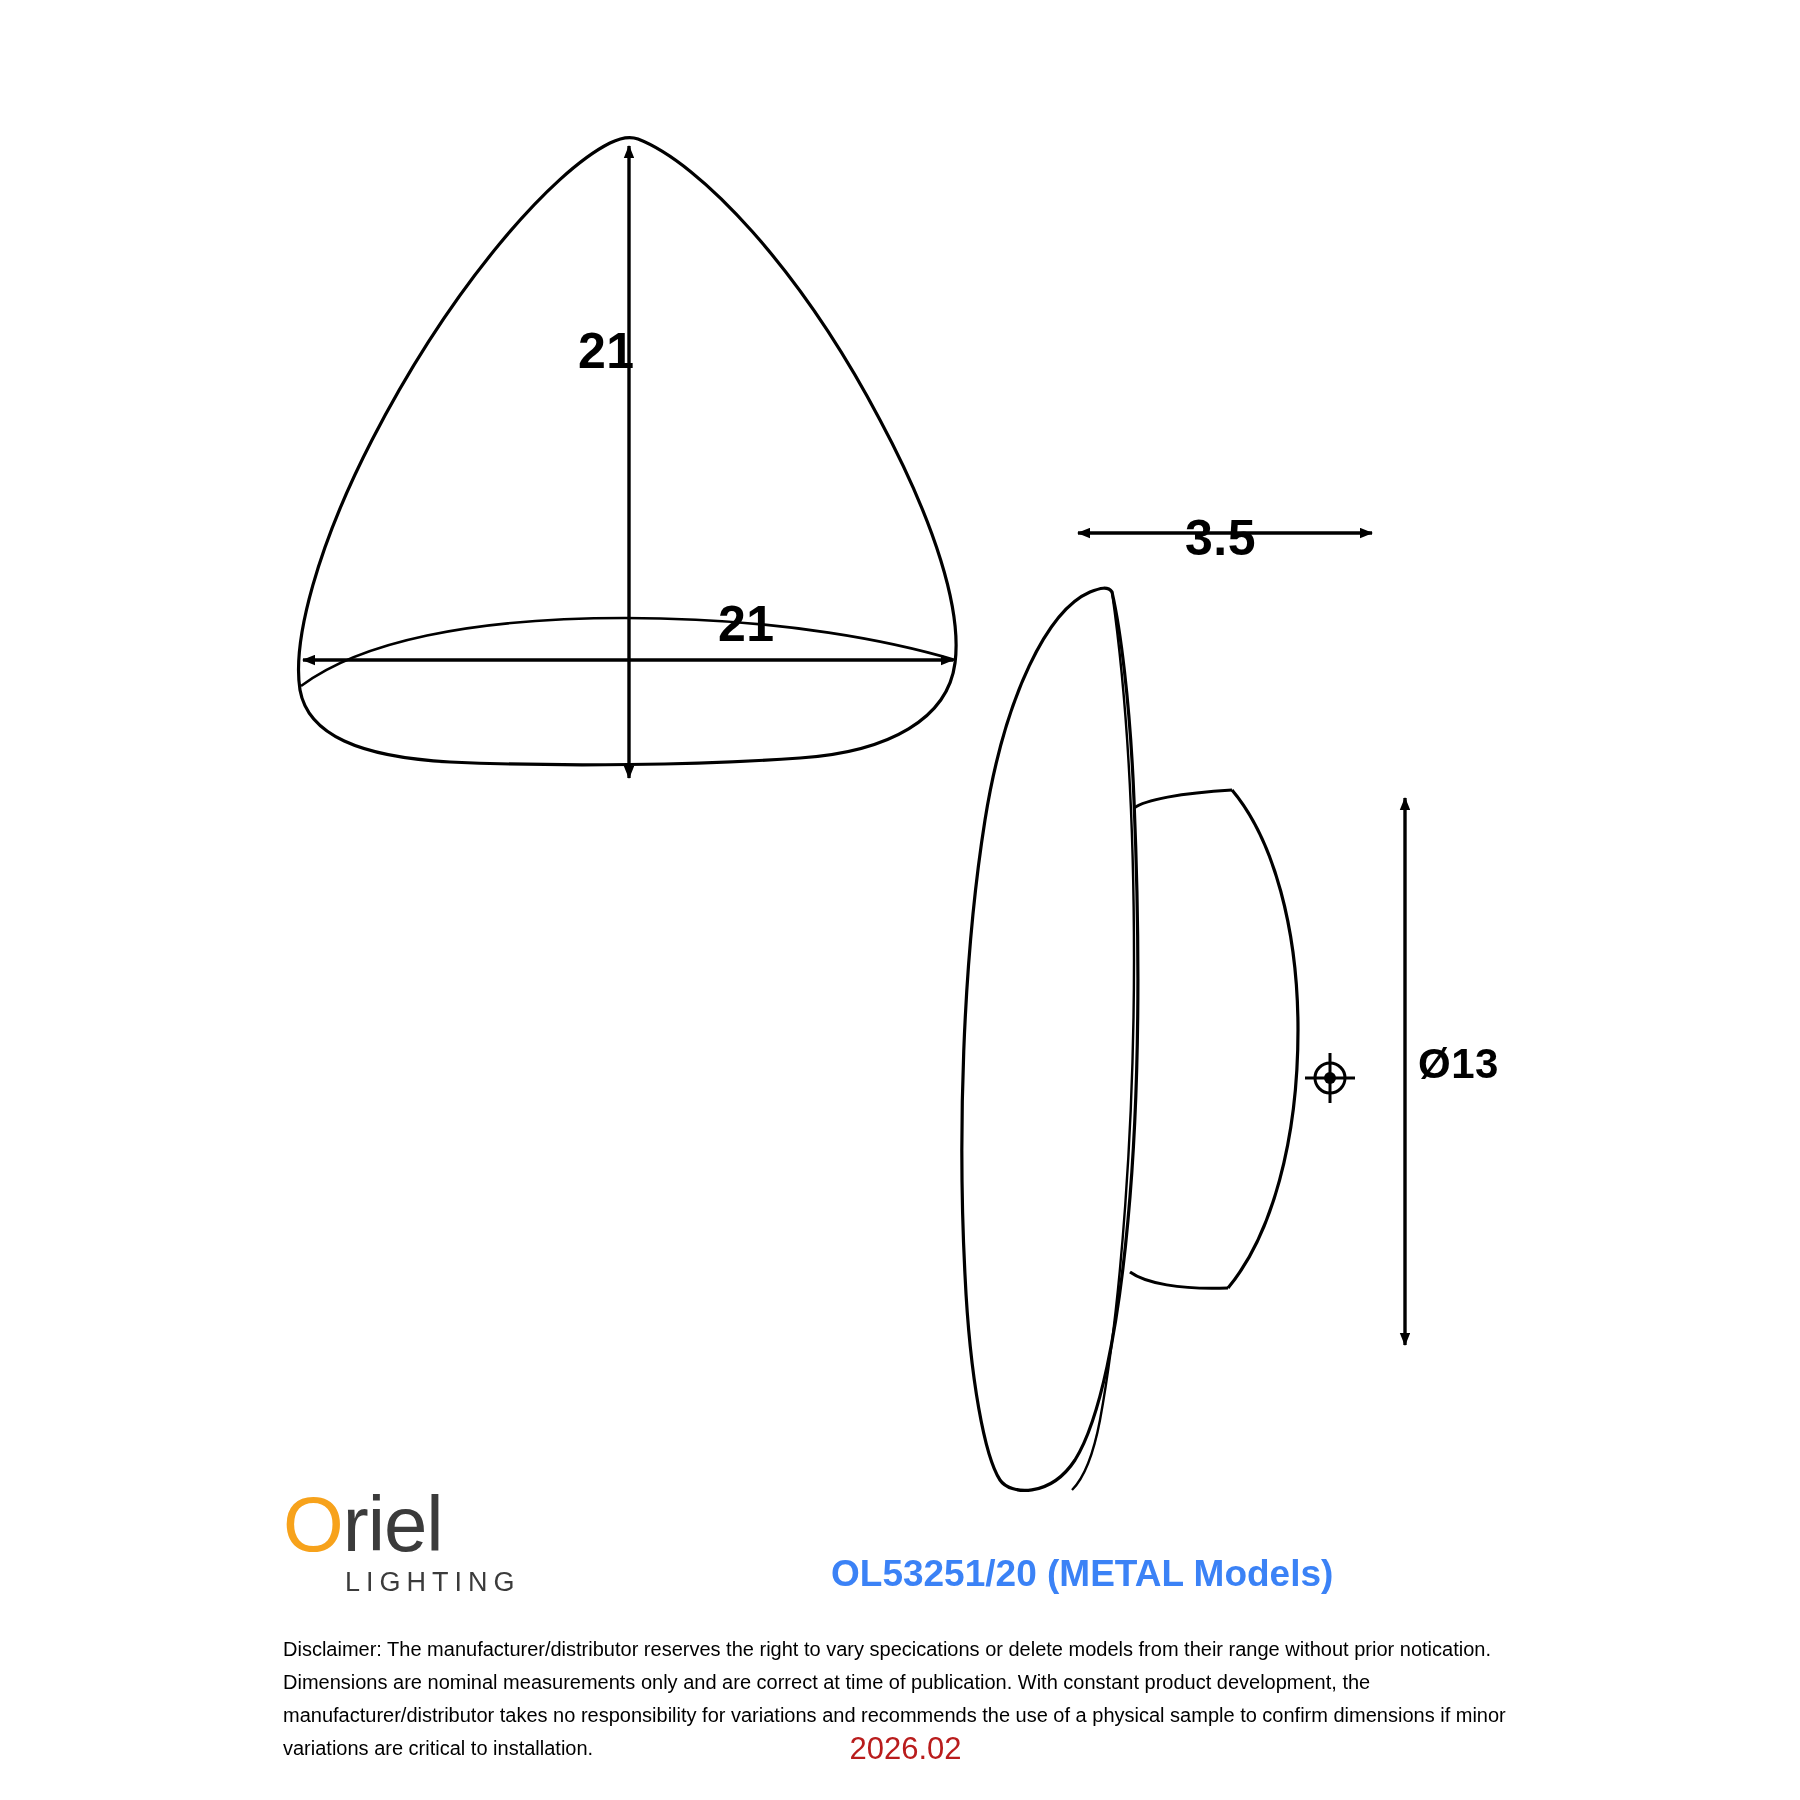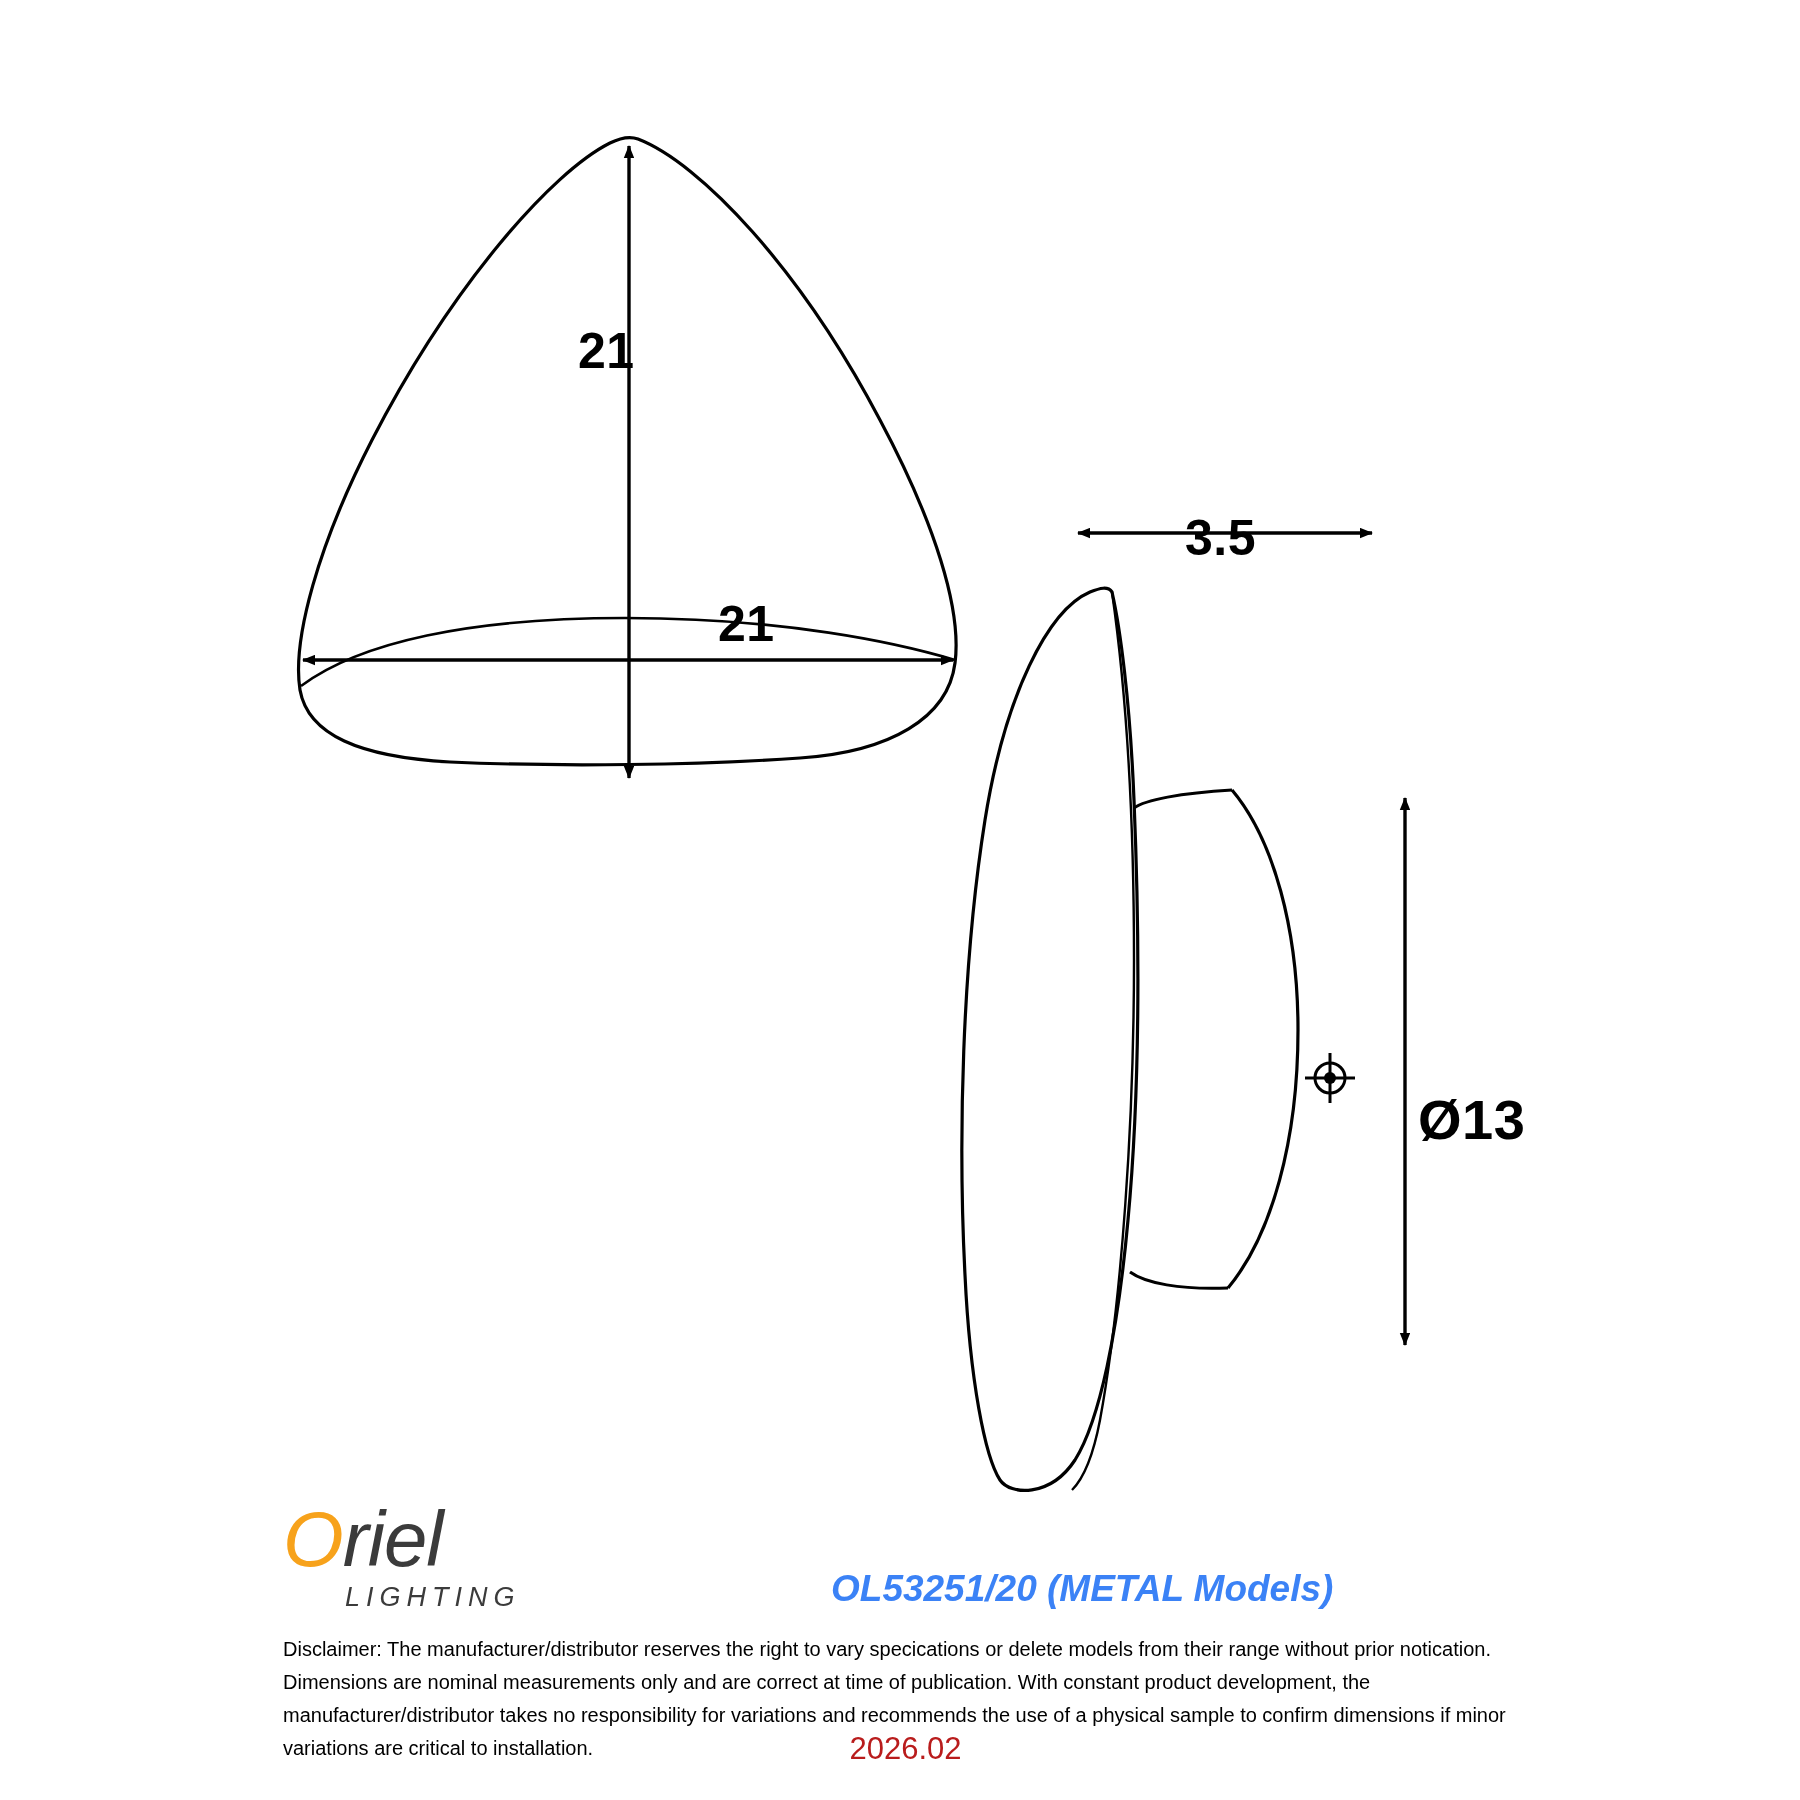--- a/index.html
+++ b/index.html
@@ -46,38 +46,36 @@
   }
   #dim-depth-label {
     left: 1185px;
     top: 473px;
     font-size: 50px;
     margin-top: 36px;
   }
   #dim-diameter-label {
     left: 1418px;
     top: 1040px;
-    font-size: 56px;
-    margin-top: 47px;
+    font-size: 42px;
   }
 
   
   #footer {
     position: absolute;
     left: 0;
     top: 1478px;
     width: 1800px;
   }
   #brand-row {
     position: absolute;
     left: 283px;
-    top: 16px;
+    top: 1px;
     display: flex;
     align-items: center;
-    font-style: italic;
   }
   #logo-block {
     position: relative;
     width: 225px;
     height: 118px;
   }
   #logo-wordmark {
     position: absolute;
     left: 0;
     top: 6px;

